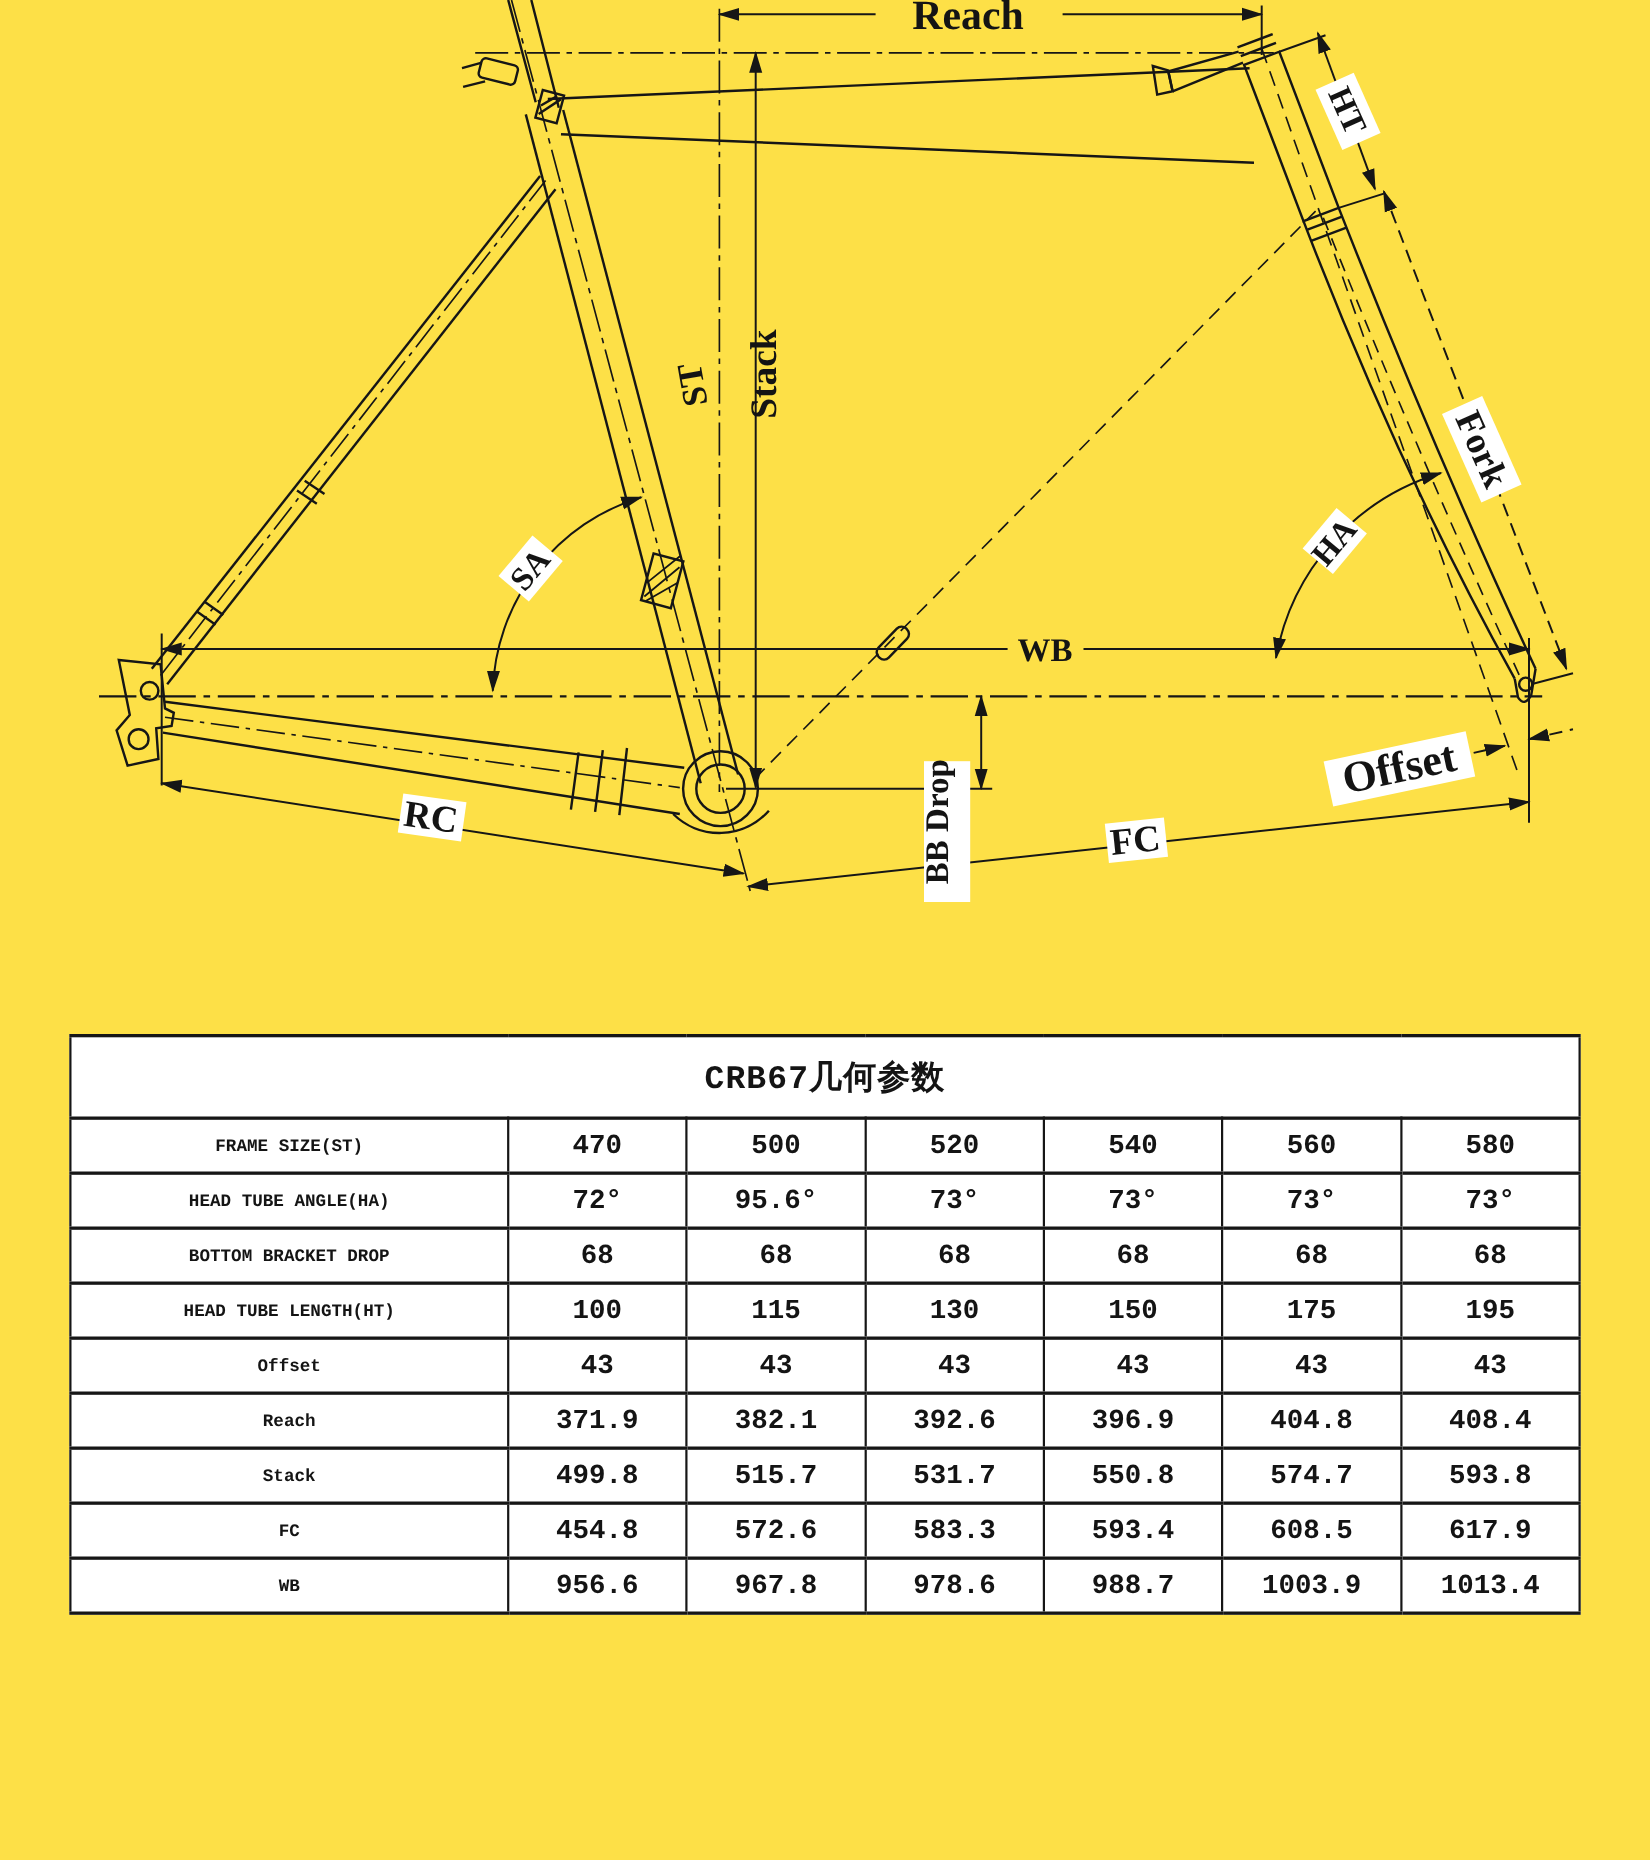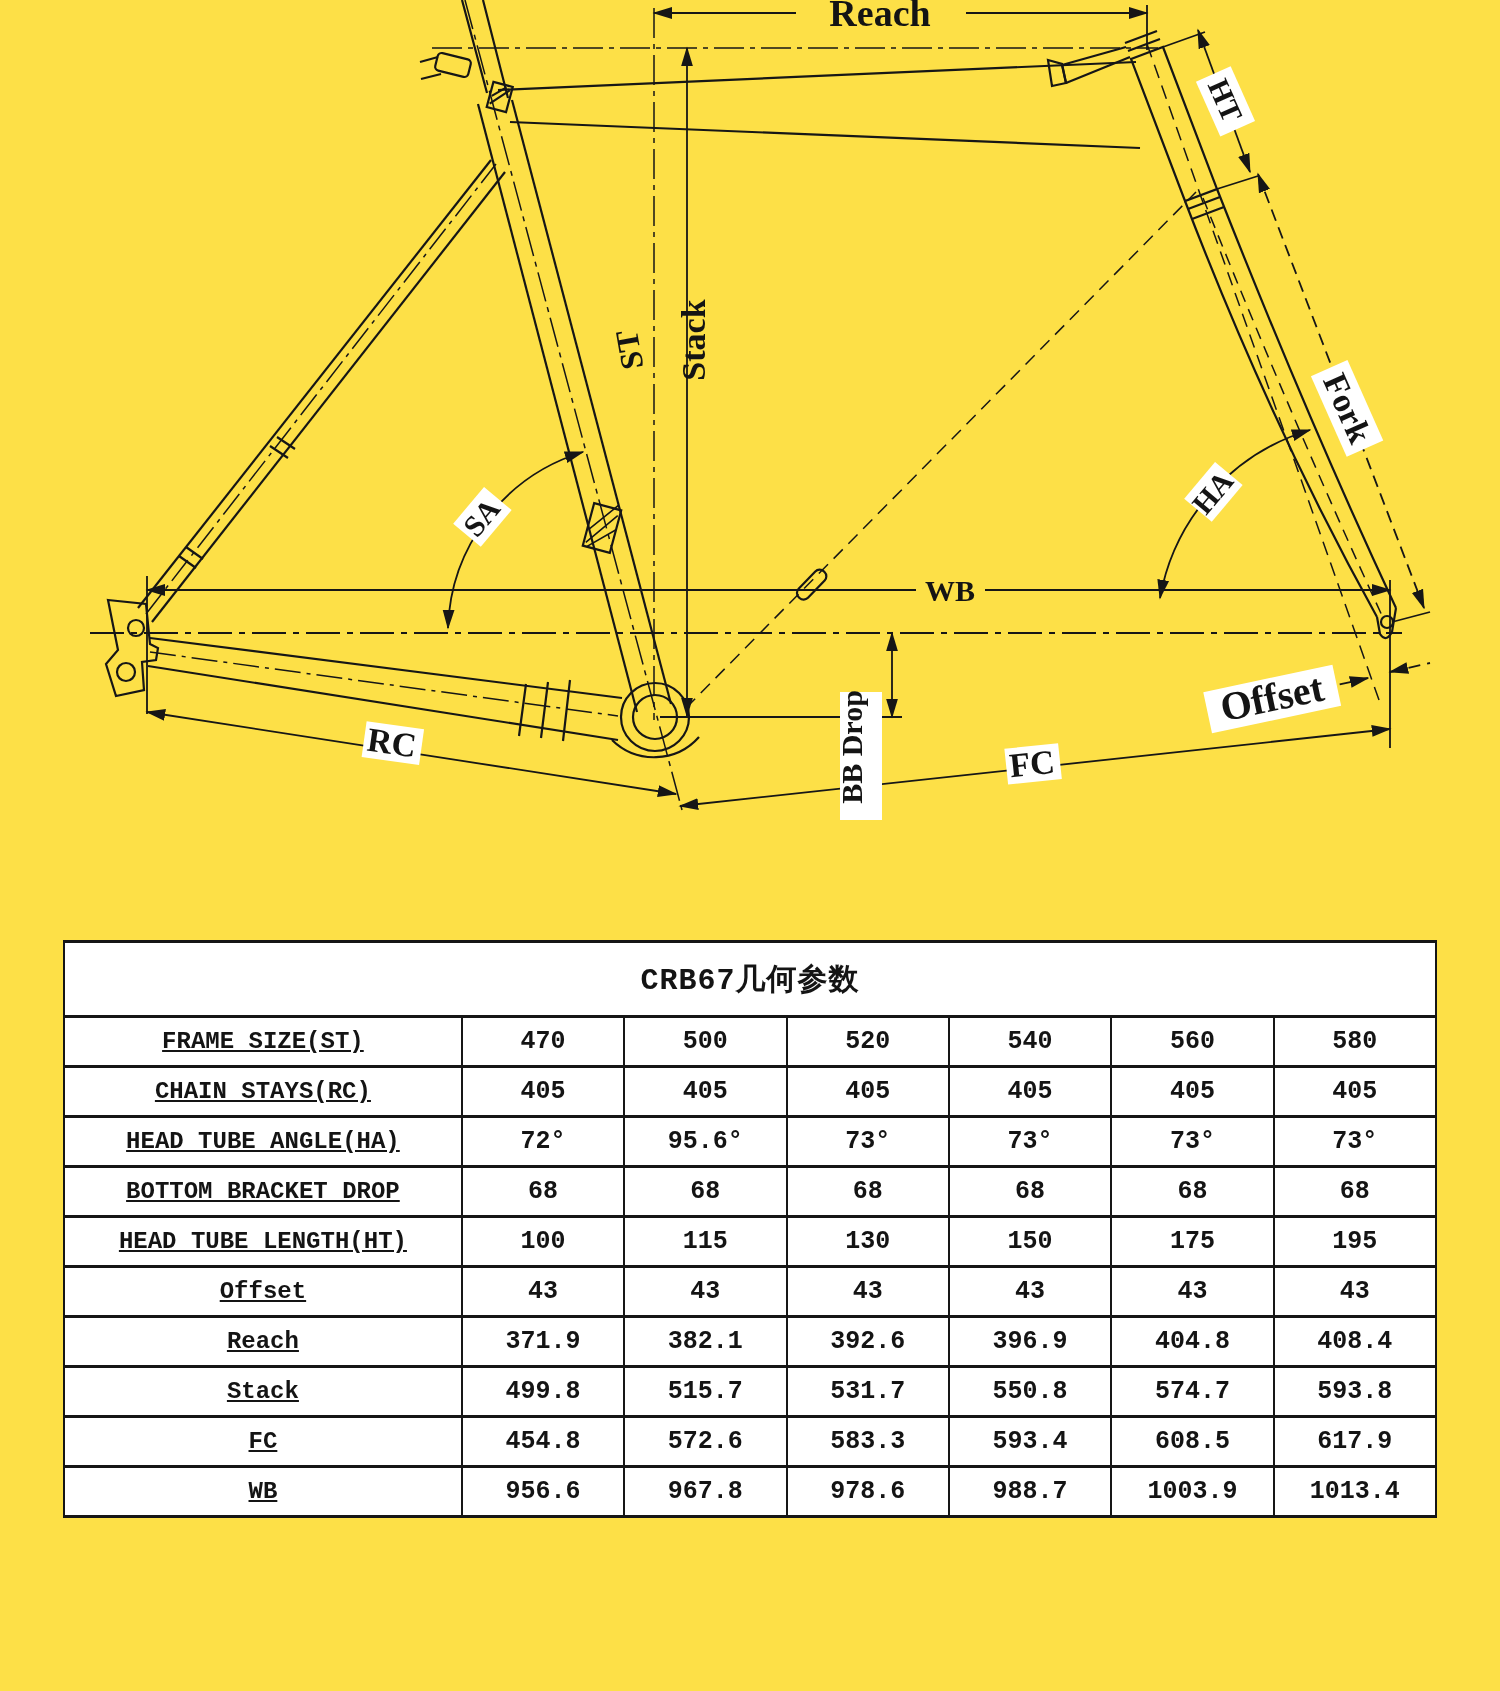--- a/index.html
+++ b/index.html
@@ -8,21 +8,21 @@
   .diagram-svg{position:absolute;left:0;top:0;}
   svg text{font-family:"Liberation Serif","DejaVu Serif",serif;font-weight:bold;fill:#141414;}
   .geo-table{position:absolute;left:63px;top:940px;width:1374px;border-collapse:collapse;
              table-layout:fixed;background:#fff;padding-left:40px;}
   .geo-table td{border-left:2px solid #161616;border-right:2px solid #161616;
                 border-top:3px solid #161616;border-bottom:3px solid #161616;
                 text-align:center;vertical-align:middle;
                 font-family:"Liberation Mono","DejaVu Sans Mono",monospace;
                 font-weight:bold;color:#141414;padding:0;}
   .geo-table .title-cell{height:72px;font-size:30px;letter-spacing:1px;}
-  .geo-table .label-cell{height:47px;font-size:24px;text-decoration:underline;}
+  .geo-table .label-cell{height:47px;font-size:16px;}
   .geo-table .value-cell{height:47px;font-size:25px;}
   .col-label{width:397px;}
   .col-val{width:162px;}
 </style>
 </head>
 <body>
 
 <div class="page">
 
   <svg class="diagram-svg" width="1500" height="880" viewBox="0 0 1500 880">
@@ -163,29 +163,20 @@
     <tr>
           <td class="label-cell">FRAME SIZE(ST)</td>
           <td class="value-cell">470</td>
           <td class="value-cell">500</td>
           <td class="value-cell">520</td>
           <td class="value-cell">540</td>
           <td class="value-cell">560</td>
           <td class="value-cell">580</td>
         </tr>
         <tr>
-          <td class="label-cell">CHAIN STAYS(RC)</td>
-          <td class="value-cell">405</td>
-          <td class="value-cell">405</td>
-          <td class="value-cell">405</td>
-          <td class="value-cell">405</td>
-          <td class="value-cell">405</td>
-          <td class="value-cell">405</td>
-        </tr>
-        <tr>
           <td class="label-cell">HEAD TUBE ANGLE(HA)</td>
           <td class="value-cell">72°</td>
           <td class="value-cell">95.6°</td>
           <td class="value-cell">73°</td>
           <td class="value-cell">73°</td>
           <td class="value-cell">73°</td>
           <td class="value-cell">73°</td>
         </tr>
         <tr>
           <td class="label-cell">BOTTOM BRACKET DROP</td>

